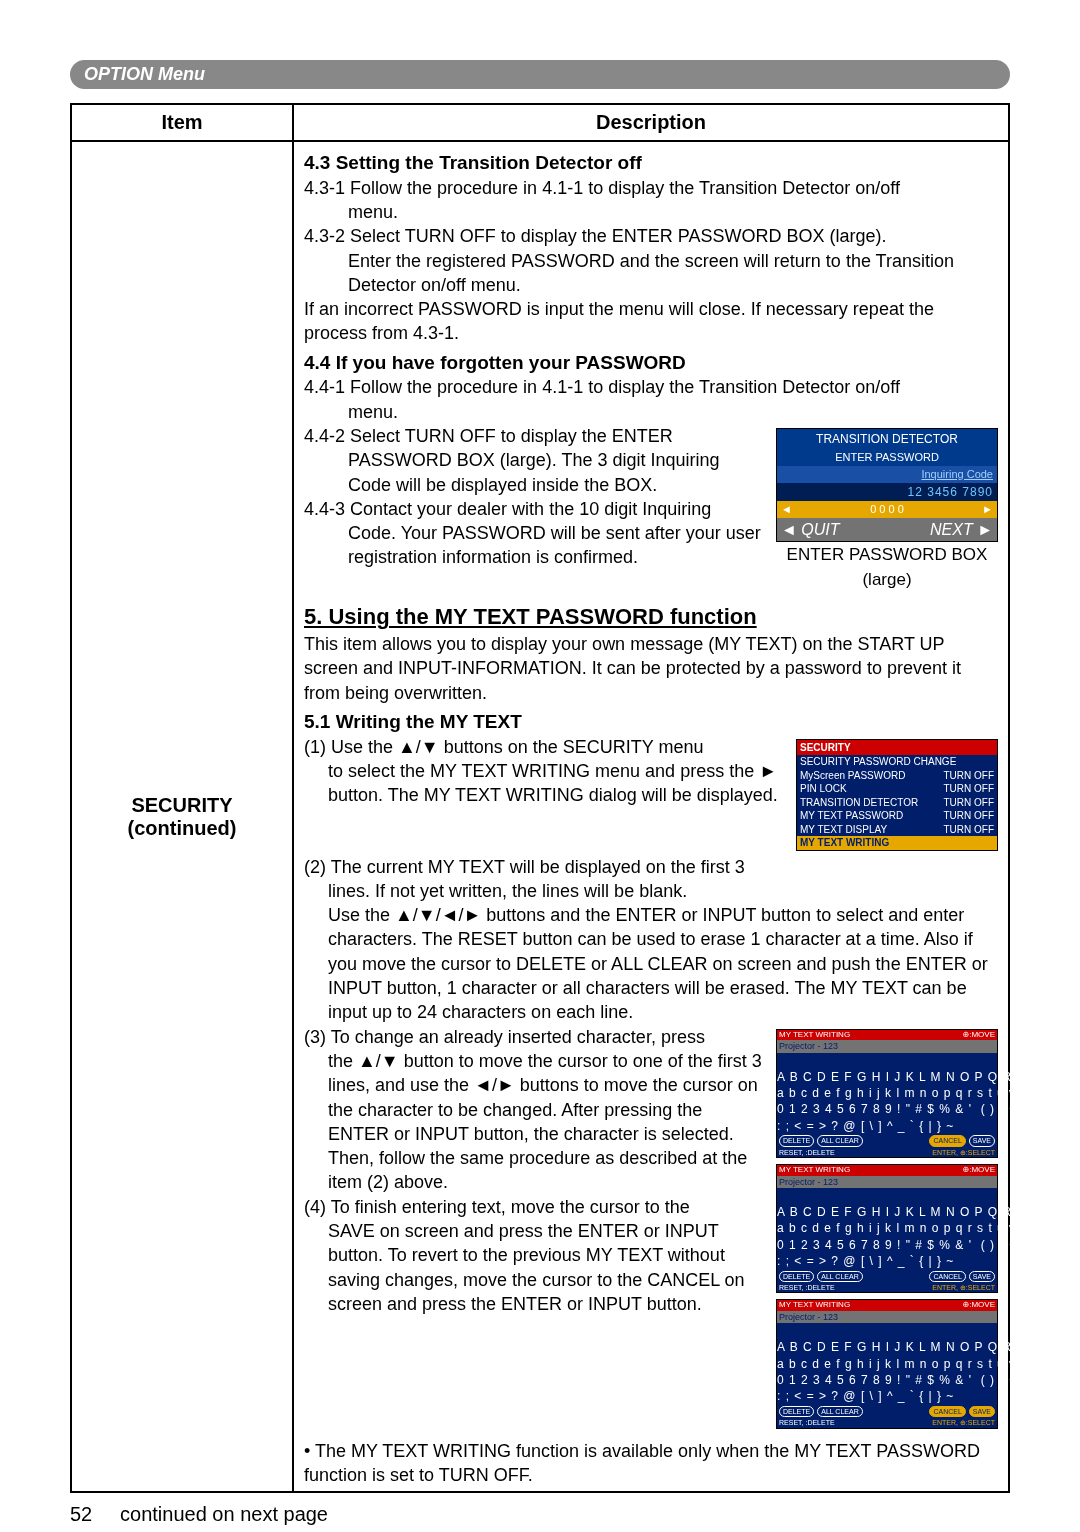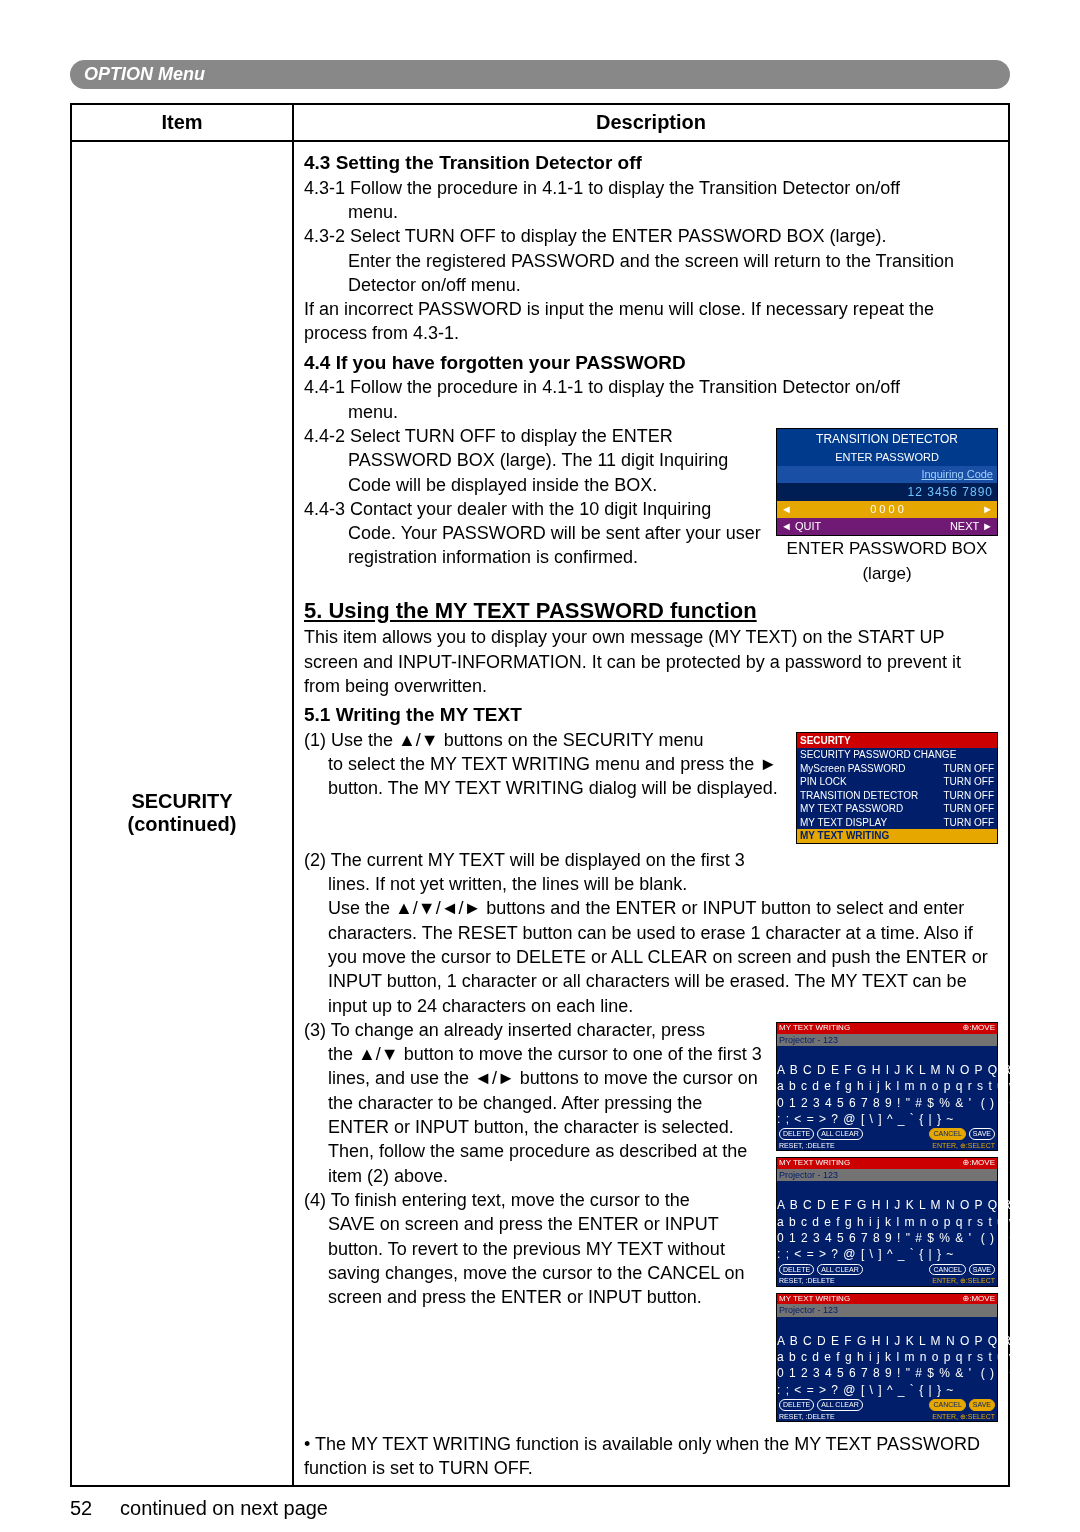--- a/index.html
+++ b/index.html
@@ -69,21 +69,21 @@
     color: #fff;
     font-size: 12px;
     text-align: center;
     border: 1px solid #000;
   }
   .pwbox .t1 { background: #003a8c; padding: 2px; }
   .pwbox .t2 { background: #003a8c; padding: 1px; font-size: 11px; }
   .pwbox .code-lbl { background: #1a4fa6; text-align: right; padding: 1px 4px; color: #9fd0ff; font-size: 11px; text-decoration: underline; }
   .pwbox .code-val { background: #001e54; color: #6fc4ff; padding: 1px 4px; text-align: right; font-size: 12px; letter-spacing: 1px; }
   .pwbox .row { display: flex; justify-content: space-between; background: #e6a800; color: #fff; font-size: 11px; padding: 1px 4px; }
-  .pwbox .row2 { display: flex; justify-content: space-between; background: #701a75; color: #fff; font-size: 11px; padding: 1px 4px; }
+  .pwbox .row2 { display: flex; justify-content: space-between; background: #737373; color: #fff; font-size: 16px; padding: 1px 4px; font-style: italic; }
   .pwcaption { font-size: 17px; text-align: center; margin-top: 2px; }
 
   
   .secbox {
     width: 200px;
     background: #001e6a;
     color: #fff;
     font-size: 10px;
     border: 1px solid #000;
   }
@@ -162,21 +162,21 @@
               <div class="row2">
                 <span>◄ QUIT</span>
                 <span>NEXT ►</span>
               </div>
             </div>
             <div class="pwcaption">ENTER PASSWORD BOX</div>
             <div class="pwcaption">(large)</div>
           </div>
 
           <div><span>4.4-2 Select TURN OFF to display the ENTER</span>
-            <span class="indent">PASSWORD BOX (large). The 11 digit Inquiring Code will be displayed inside the BOX.</span>
+            <span class="indent">PASSWORD BOX (large). The 3 digit Inquiring Code will be displayed inside the BOX.</span>
           </div>
           <div><span>4.4-3 Contact your dealer with the 10 digit Inquiring</span>
             <span class="indent">Code. Your PASSWORD will be sent after your user registration information is confirmed.</span>
           </div>
         </div>
 
         <div class="h3">5. Using the MY TEXT PASSWORD function</div>
         <div>This item allows you to display your own message (MY TEXT) on the START UP screen and INPUT-INFORMATION. It can be protected by a password to prevent it from being overwritten.</div>
 
         <div class="h4">5.1 Writing the MY TEXT</div>

